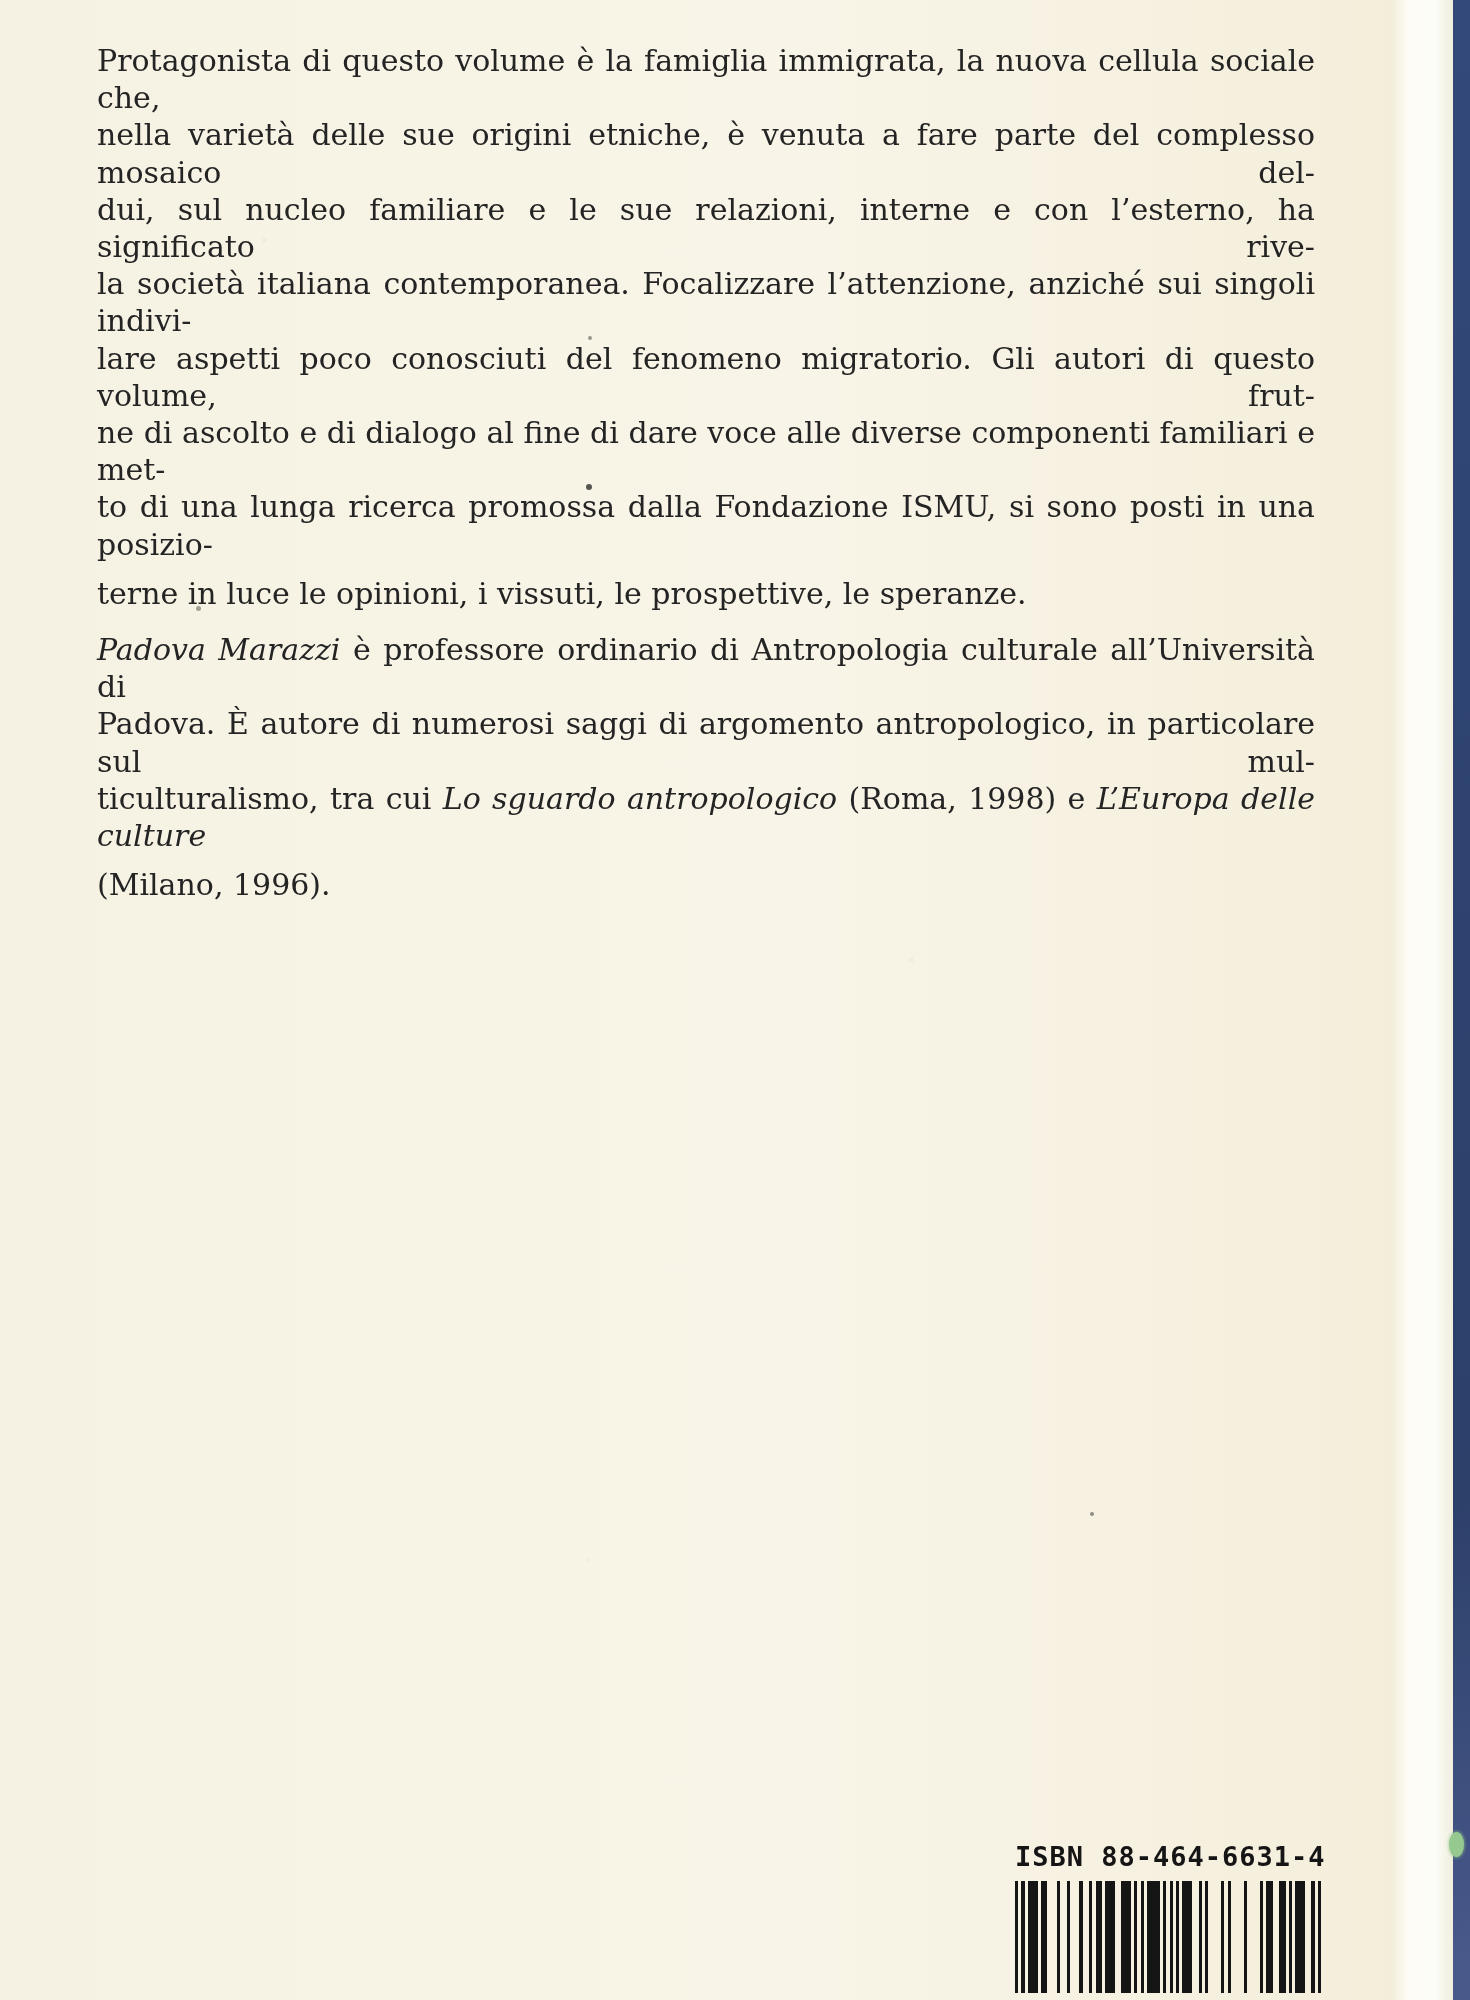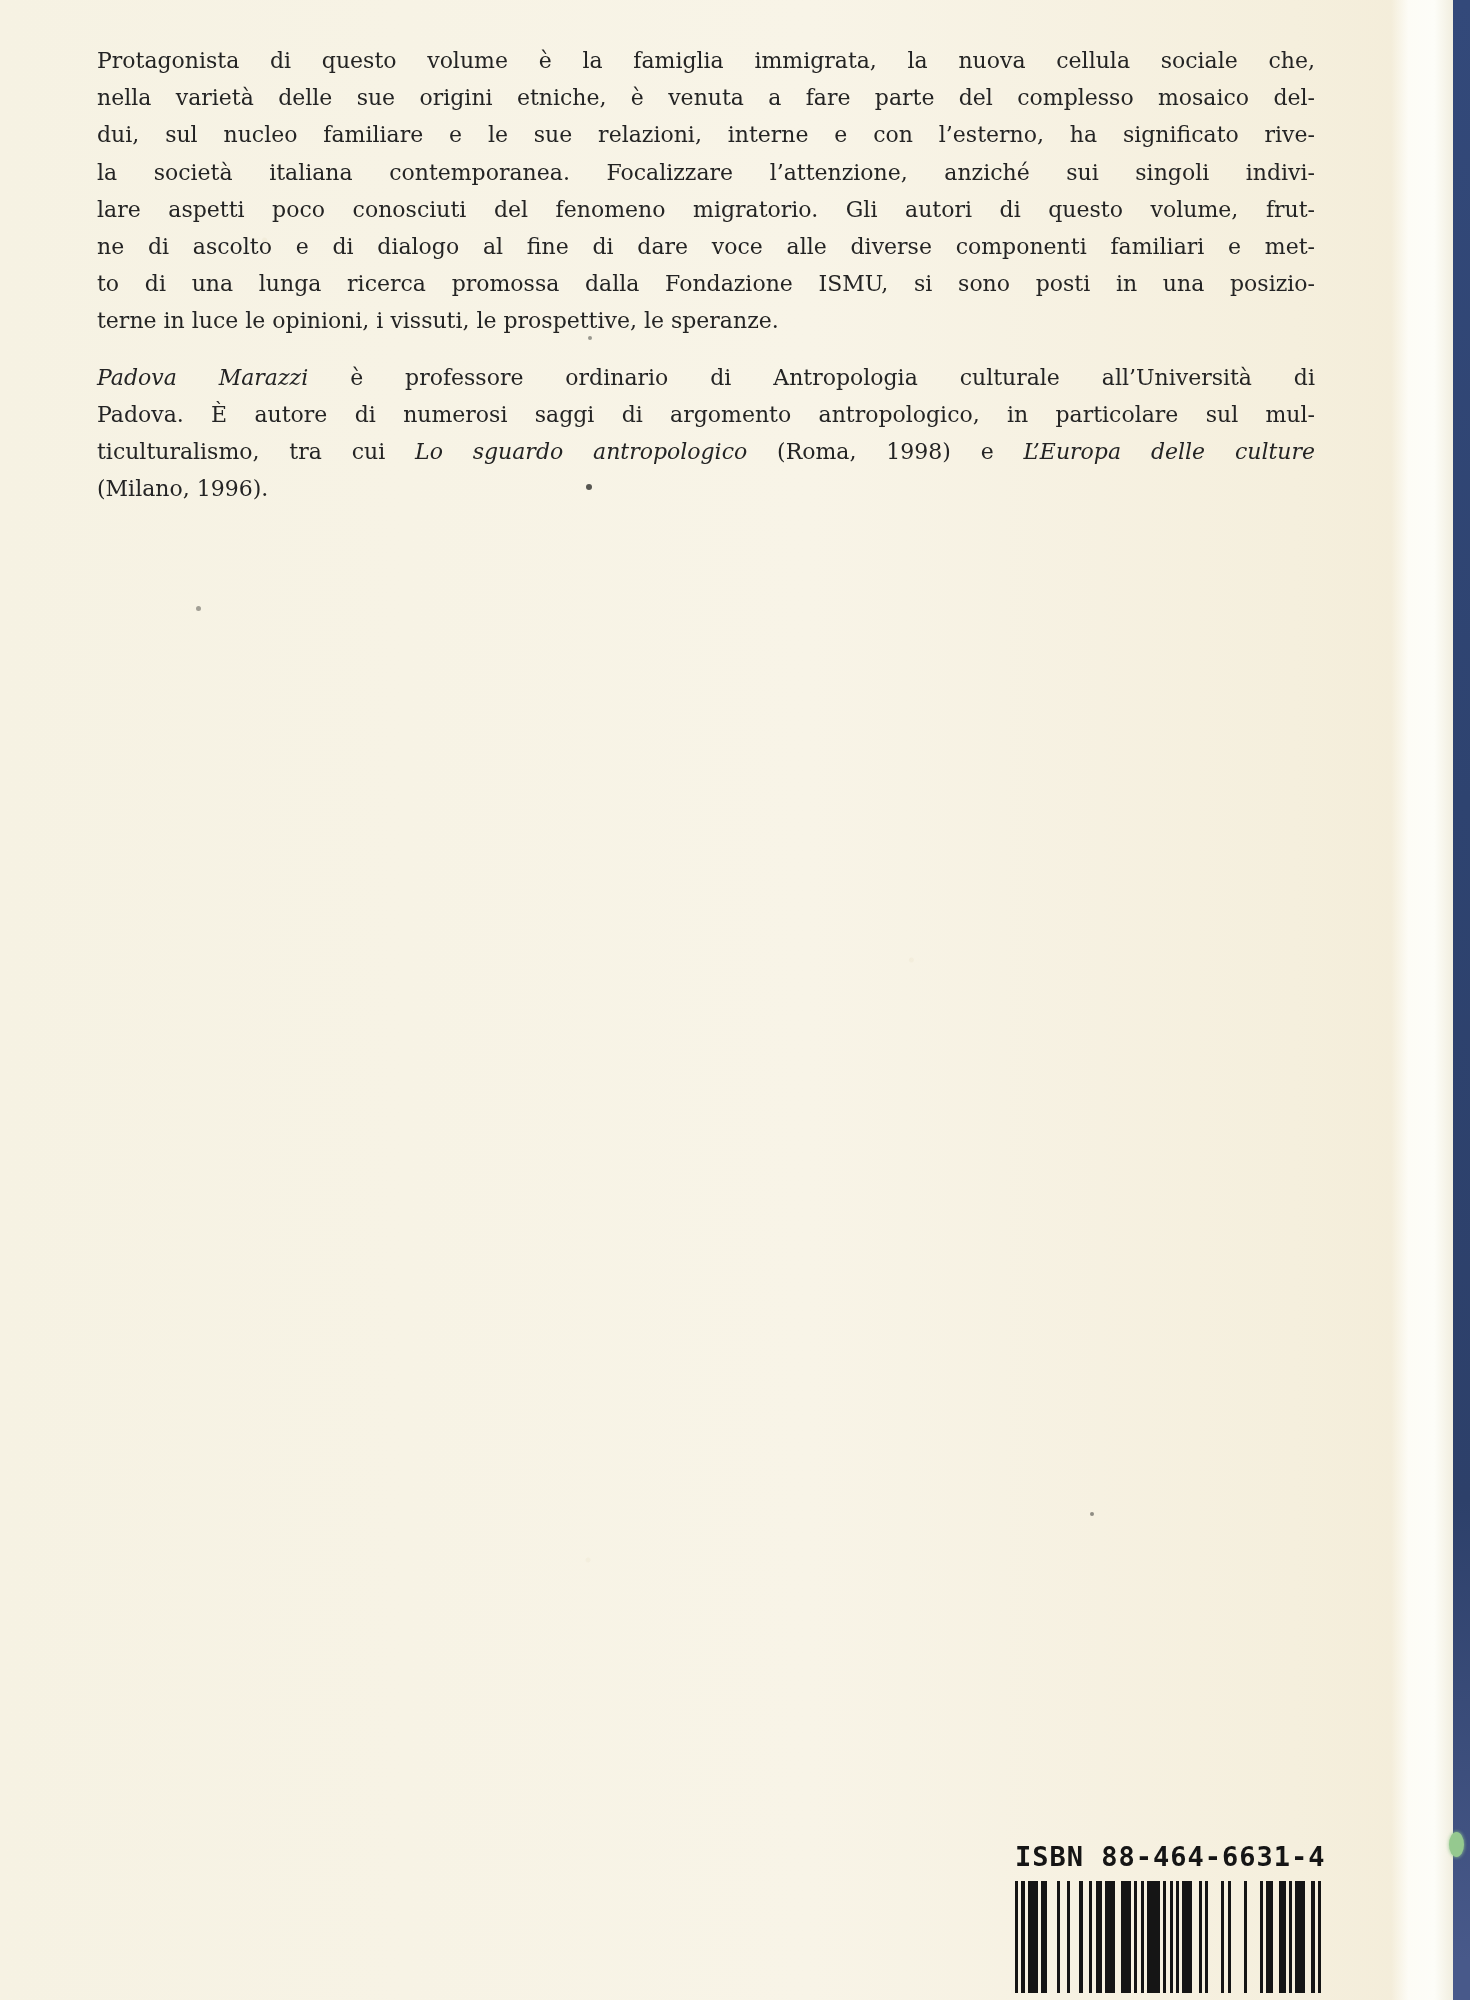--- a/index.html
+++ b/index.html
@@ -49,33 +49,34 @@
     border-radius: 50%;
     background: #95c98f;
     box-shadow: 0 0 3px 1px rgba(149,201,143,0.6);
   }
   .text-block {
     position: absolute;
     left: 97px;
     top: 42px;
     width: 1218px;
     color: #242424;
-    font-size: 22px;
+    font-size: 30px;
     line-height: 37.2px;
   }
   .para2 {
     margin-top: 19px;
   }
   .line {
     text-align: justify;
     text-align-last: justify;
     white-space: normal;
   }
   .line.last {
     text-align-last: left;
+    margin-top: 12px;
   }
   .seg-italic {
     font-style: italic;
   }
   .isbn-block {
     position: absolute;
     left: 1003px;
     top: 1841px;
     width: 306px;
     padding-left: 12px;

